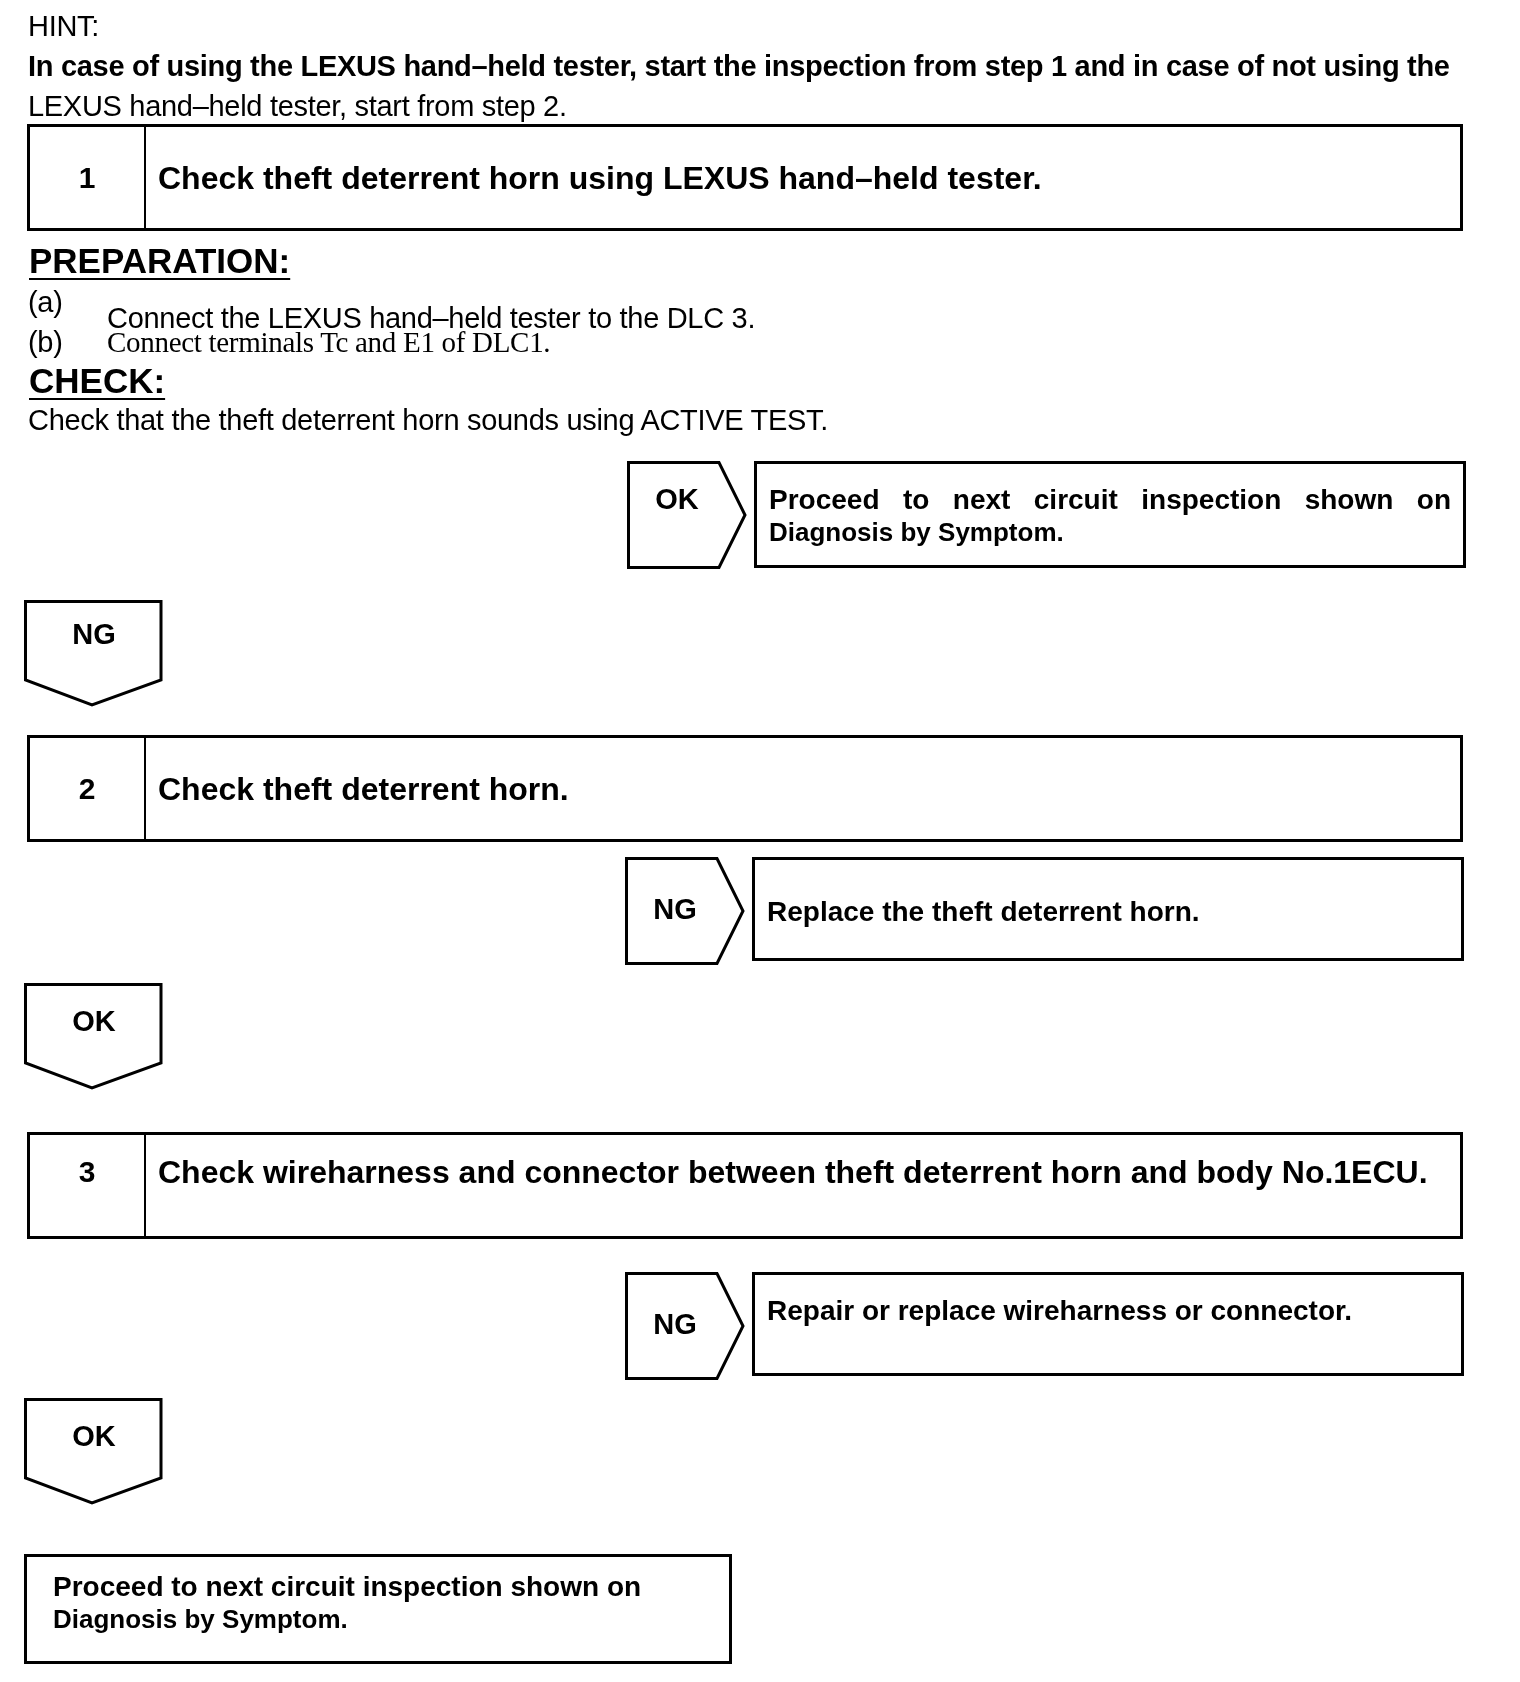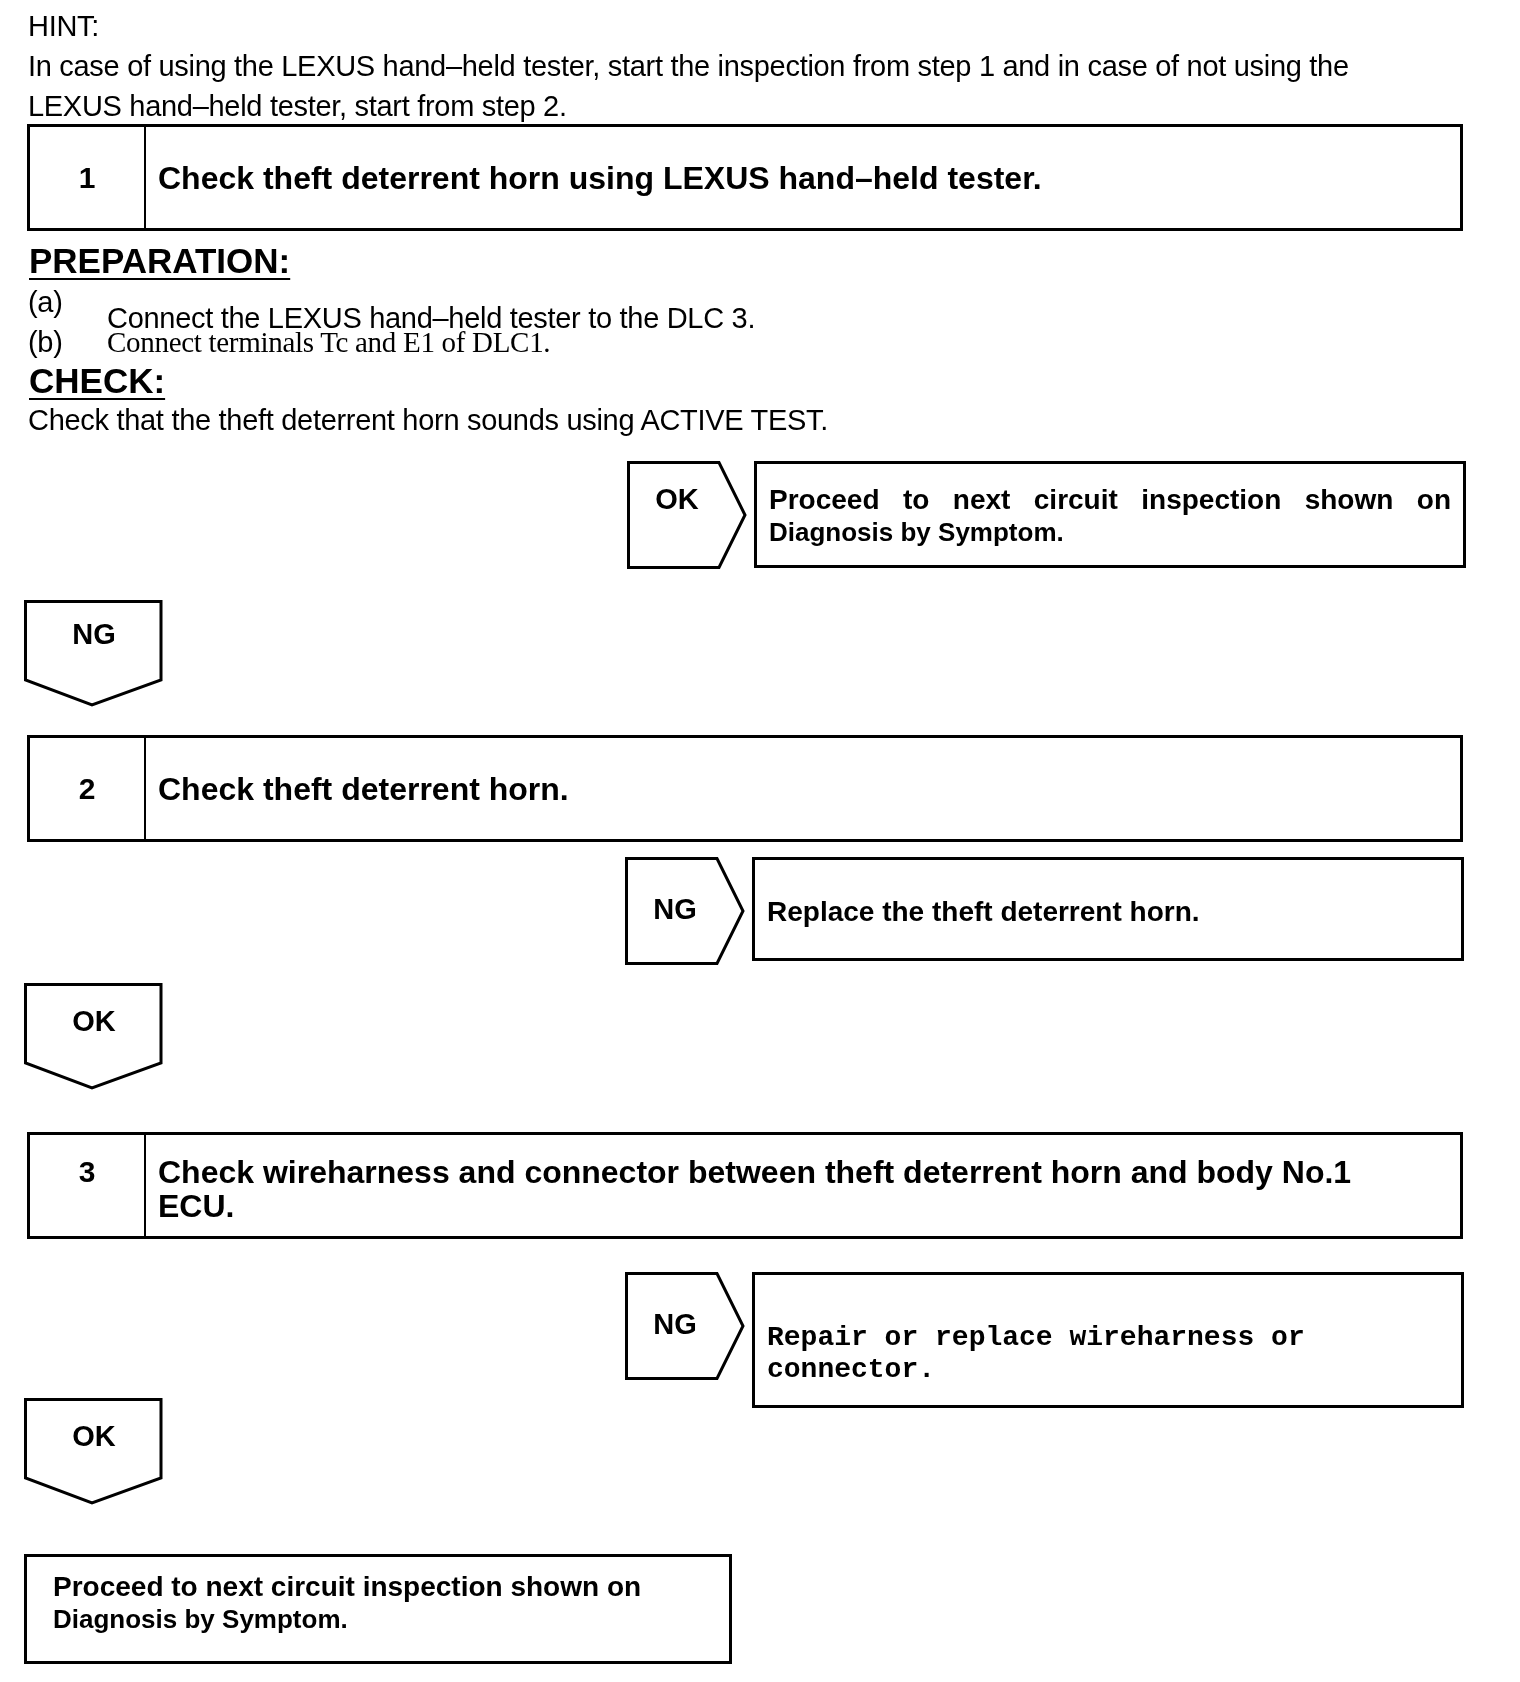--- a/index.html
+++ b/index.html
@@ -17,21 +17,21 @@
   .resultbox { position:absolute; left:754px; width:712px; border:3px solid #000; box-sizing:border-box; font-weight:bold; font-size:28px; line-height:32px; padding:18px 12px; }
   .downbox { position:absolute; left:24px; width:140px; height:108px; }
   .downbox svg { position:absolute; left:0; top:0; }
   .downlabel { position:absolute; left:0; width:140px; top:18px; text-align:center; font-weight:bold; font-size:29px; }
   .finalbox { position:absolute; left:24px; top:1554px; width:708px; height:110px; border:3px solid #000; box-sizing:border-box; font-weight:bold; font-size:28px; line-height:32px; padding:14px 26px; }
 </style>
 </head>
 <body>
 
 <div class="abs txt" style="left:28px;top:6px;">HINT:</div>
-<div class="abs txt" style="left:28px;top:46px;">In case of using the LEXUS hand–held tester, start the inspection from step 1 and in case of not using the</div>
+<div class="abs txt" style="left:28px;top:46px;font-weight:bold;">In case of using the LEXUS hand–held tester, start the inspection from step 1 and in case of not using the</div>
 <div class="abs txt" style="left:28px;top:86px;">LEXUS hand–held tester, start from step 2.</div>
 
 <div class="stepbox" style="top:124px;height:107px;">
   <div class="stepnum">1</div>
   <div class="steptitle">Check theft deterrent horn using LEXUS hand–held tester.</div>
 </div>
 
 <div class="abs hdr" style="left:29px;top:244px;">PREPARATION:</div>
 <div class="abs txt" style="left:28px;top:282px;">(a)</div>
 <div class="abs txt" style="left:107px;top:282px;margin-top:16px;">Connect the LEXUS hand–held tester to the DLC 3.</div>
@@ -73,33 +73,33 @@
 
 <div class="downbox" style="top:983px;">
   <svg width="140" height="108">
     <polygon points="1.5,1.5 137,1.5 137,80 68,105 1.5,80" fill="#fff" stroke="#000" stroke-width="3"></polygon>
   </svg>
   <div class="downlabel" style="top:22px;">OK</div>
 </div>
 
 <div class="stepbox" style="top:1132px;height:107px;">
   <div class="stepnum" style="align-items:flex-start;padding-top:20px;">3</div>
-  <div class="steptitle" style="flex-direction:column;align-items:flex-start;justify-content:flex-start;padding-top:20px;">
+  <div class="steptitle" style="flex-direction:row;align-items:flex-start;justify-content:flex-start;padding-top:20px;">
     <div>Check wireharness and connector between theft deterrent horn and body No.1</div>
     <div>ECU.</div>
   </div>
 </div>
 
 <div class="arrowbox" style="left:625px;top:1272px;">
   <svg width="122" height="108">
     <polygon points="1.5,1.5 92,1.5 118,54 92,106.5 1.5,106.5" fill="#fff" stroke="#000" stroke-width="3"></polygon>
   </svg>
   <div class="arrowlabel" style="top:36px;">NG</div>
 </div>
-<div class="resultbox" style="top:1272px;height:136px;left:752px;padding-top:47px;font-family:Liberation Mono, monospace;">Repair or replace wireharness or connector.</div>
+<div class="resultbox" style="top:1272px;height:104px;left:752px;padding-top:20px;">Repair or replace wireharness or connector.</div>
 
 <div class="downbox" style="top:1398px;">
   <svg width="140" height="108">
     <polygon points="1.5,1.5 137,1.5 137,80 68,105 1.5,80" fill="#fff" stroke="#000" stroke-width="3"></polygon>
   </svg>
   <div class="downlabel" style="top:22px;">OK</div>
 </div>
 
 <div class="finalbox">
   <div>Proceed to next circuit inspection shown on</div>

